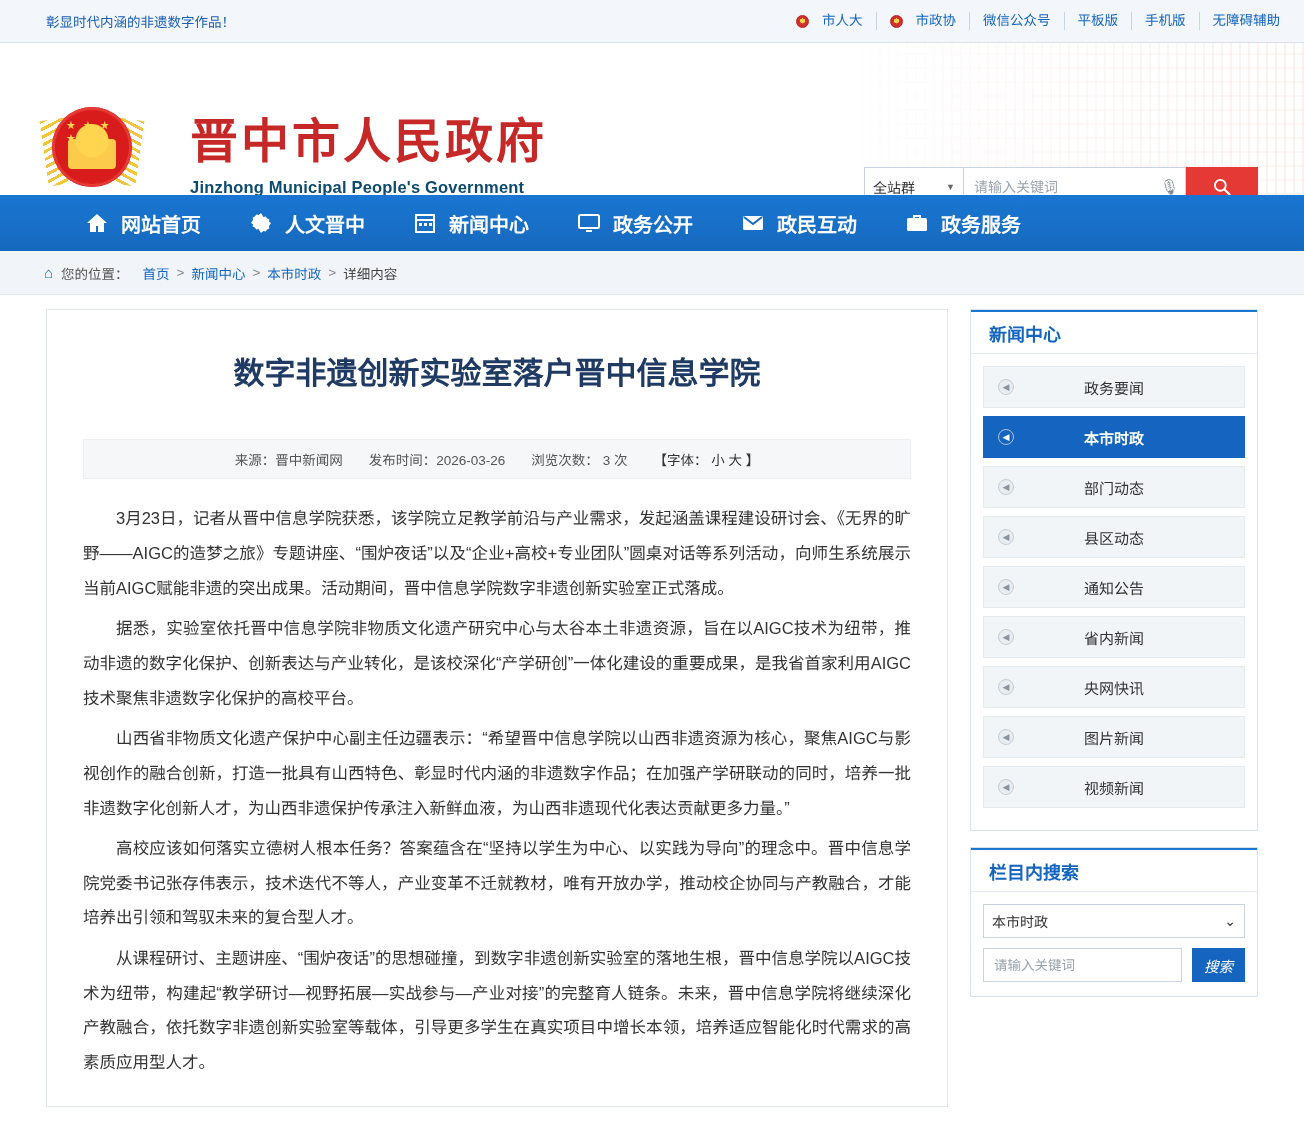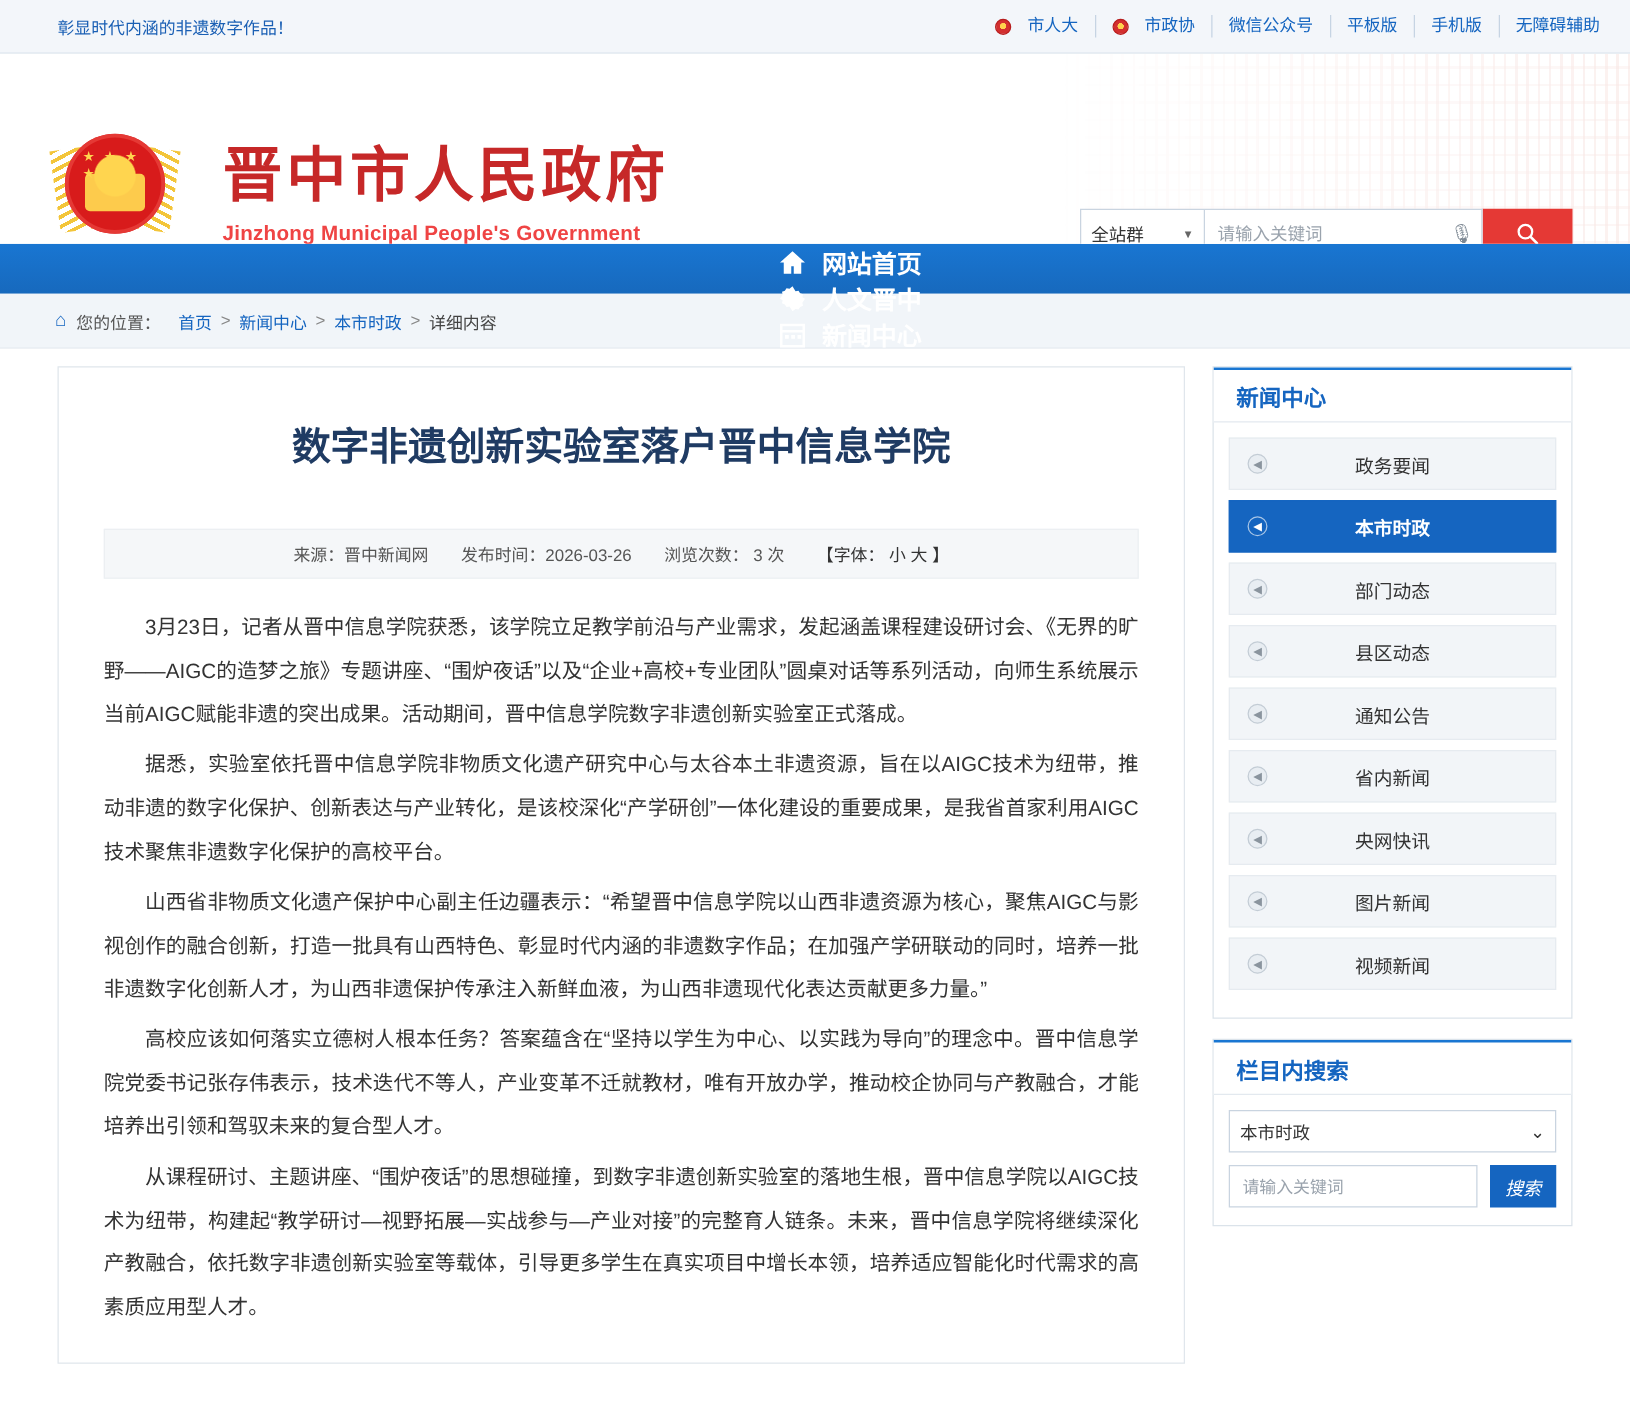--- a/index.html
+++ b/index.html
@@ -77,35 +77,35 @@
     background: repeating-linear-gradient(160deg, #f3c53a 0 3px, transparent 3px 7px);
   }
   .emblem .wheat-l { left: 0; transform: rotate(-8deg); }
   .emblem .wheat-r { right: 0; transform: rotate(8deg) scaleX(-1); }
   .emblem .stars {
     position: absolute; left: 22px; top: 14px; width: 52px; height: 26px;
     color: #ffd54f; font-size: 11px; letter-spacing: 2px;
   }
 
   .site-title {
-    position: absolute; left: 178px; top: 75px;
+    position: absolute; left: 190px; top: 75px;
   }
   .site-title .cn {
     font-family: "Liberation Serif", "DejaVu Serif", serif;
     font-weight: bold;
     font-size: 48px;
     color: #c62828;
     letter-spacing: 3px;
     line-height: 1;
   }
   .site-title .en {
     margin-top: 12px;
     font-size: 16.5px;
     font-weight: bold;
-    color: #ef4444;
+    color: #0c4a6e;
     letter-spacing: .2px;
   }
 
   .search-area {
     position: absolute; right: 46px; top: 124px;
     display: flex; align-items: stretch; height: 40px;
   }
   .scope-select {
     width: 100px; height: 40px;
     border: 1px solid #c9d4e0;
@@ -131,26 +131,25 @@
   }
   .search-btn {
     width: 72px; height: 40px;
     background: #e53935; border: none; cursor: pointer;
     display: flex; align-items: center; justify-content: center;
   }
   .search-btn svg { width: 20px; height: 20px; }
 
   
   .nav {
-    height: 40px;
+    height: 56px;
     background: linear-gradient(180deg, #1976d2 0%, #1769bd 100%);
     display: flex; align-items: center;
     padding-left: 67px;
     gap: 0;
-    flex-direction: column;
   }
   .nav-item {
     display: flex; align-items: center; gap: 12px;
     color: #fff; font-size: 20px; font-weight: bold;
     padding: 0 30px 0 18px;
     height: 56px;
     white-space: nowrap;
     cursor: pointer;
   }
   .nav-item svg { width: 24px; height: 24px; fill: #fff; }

